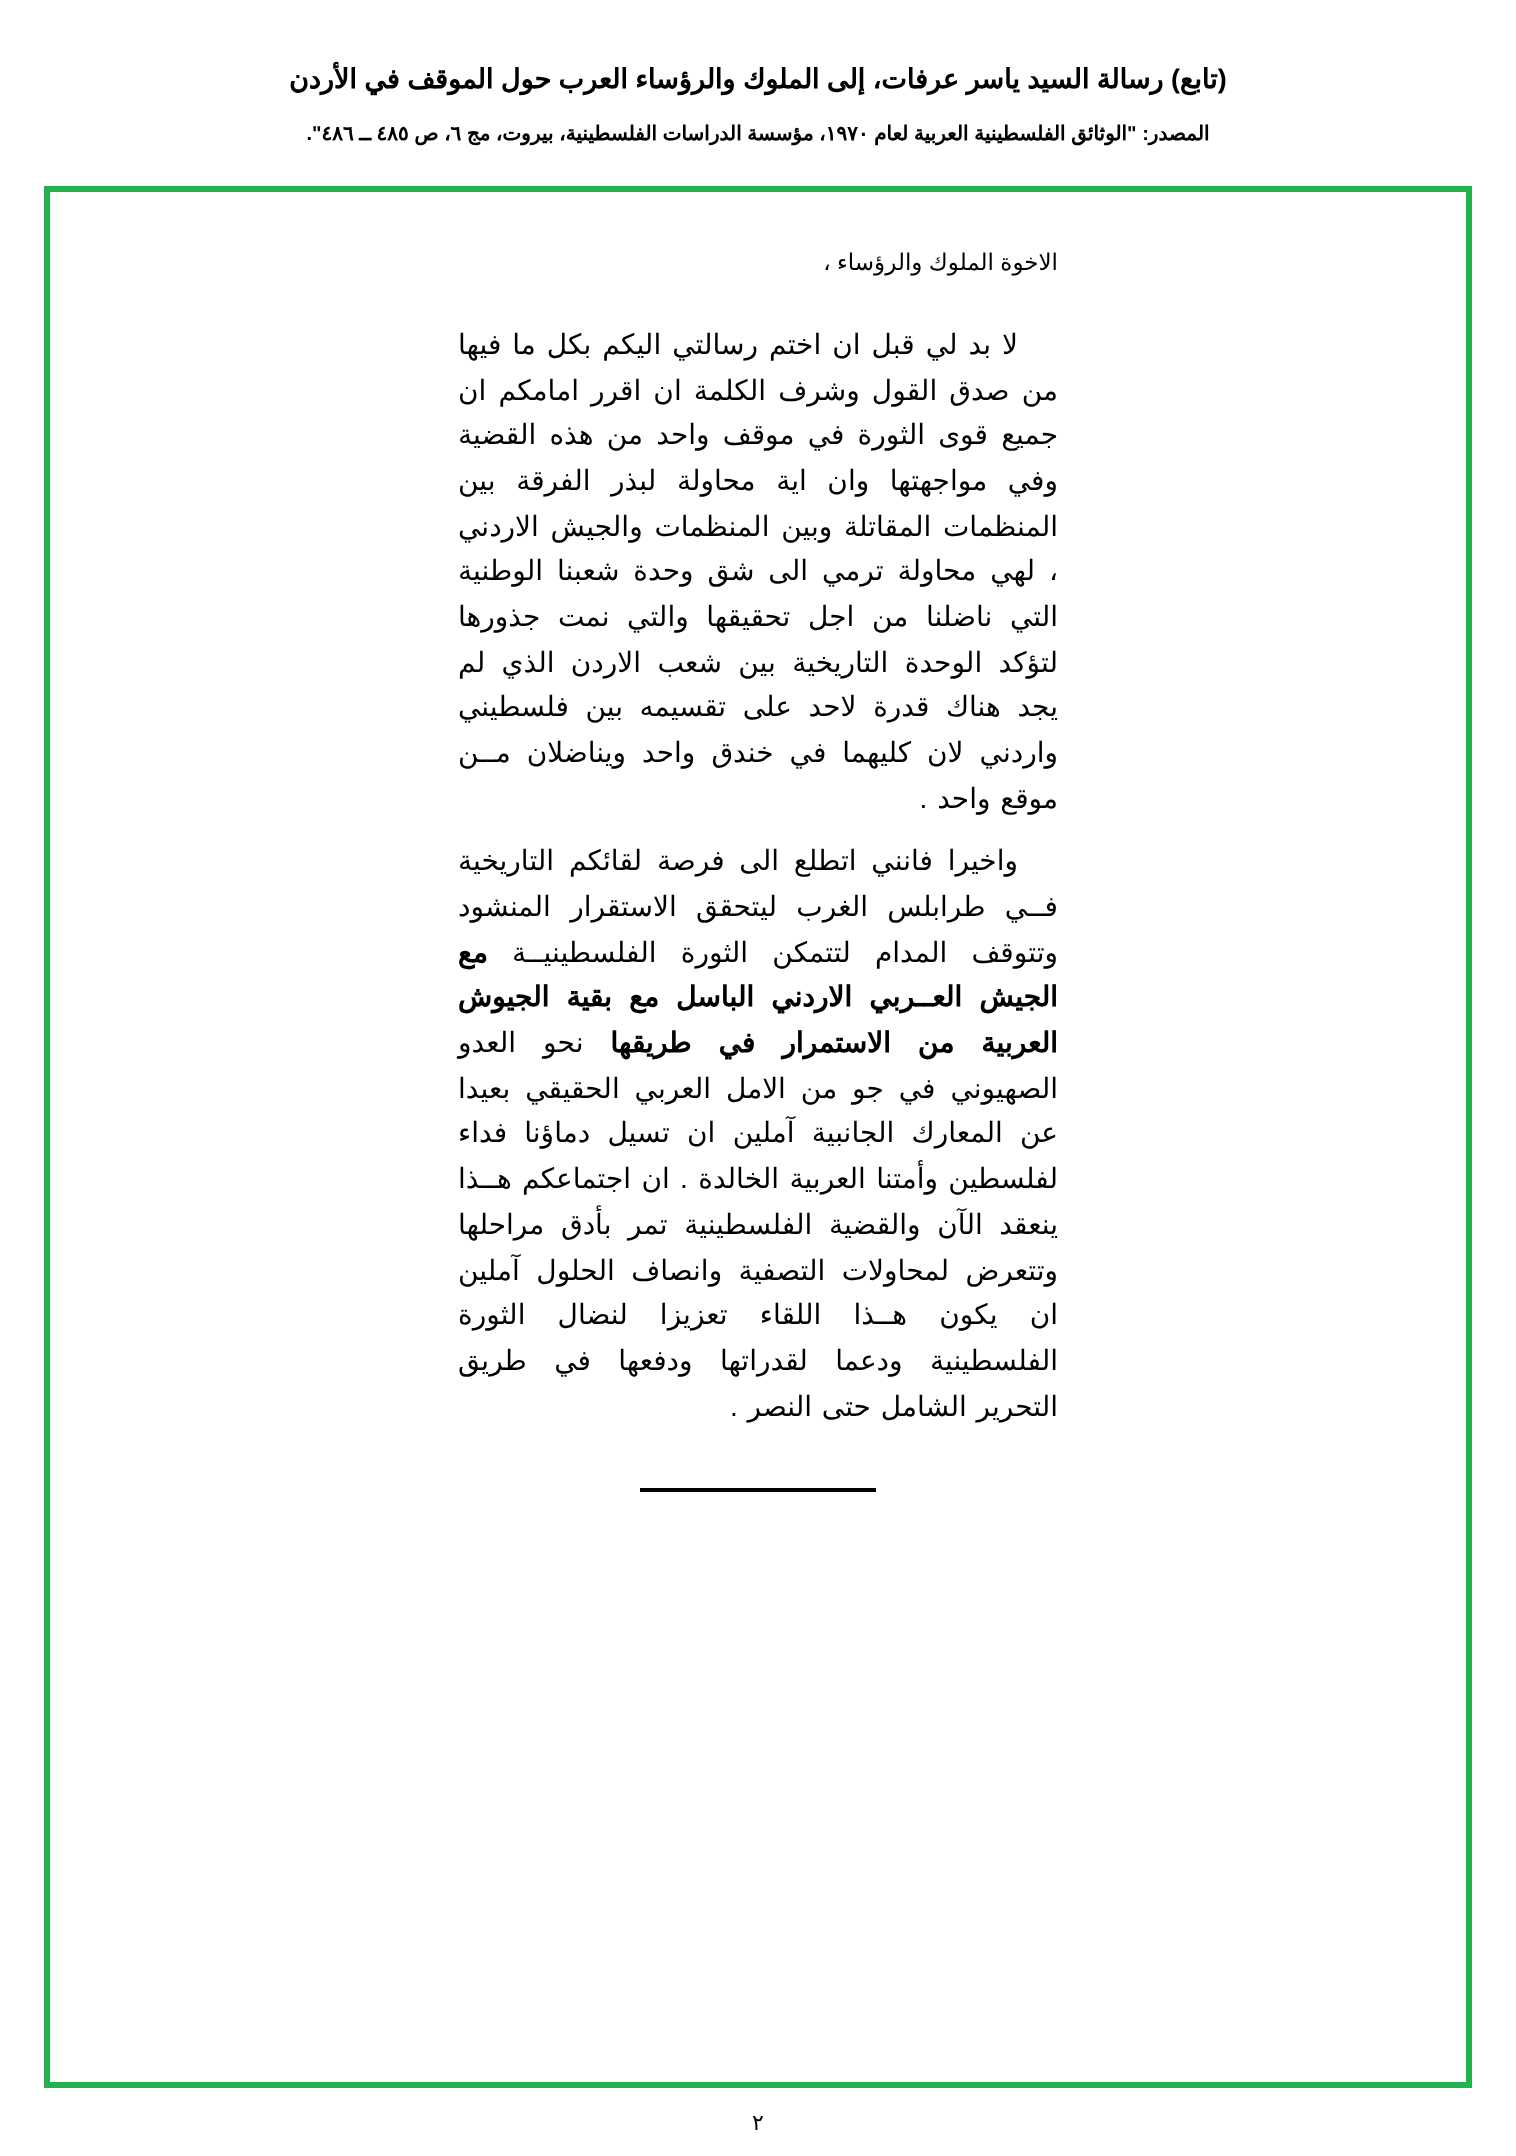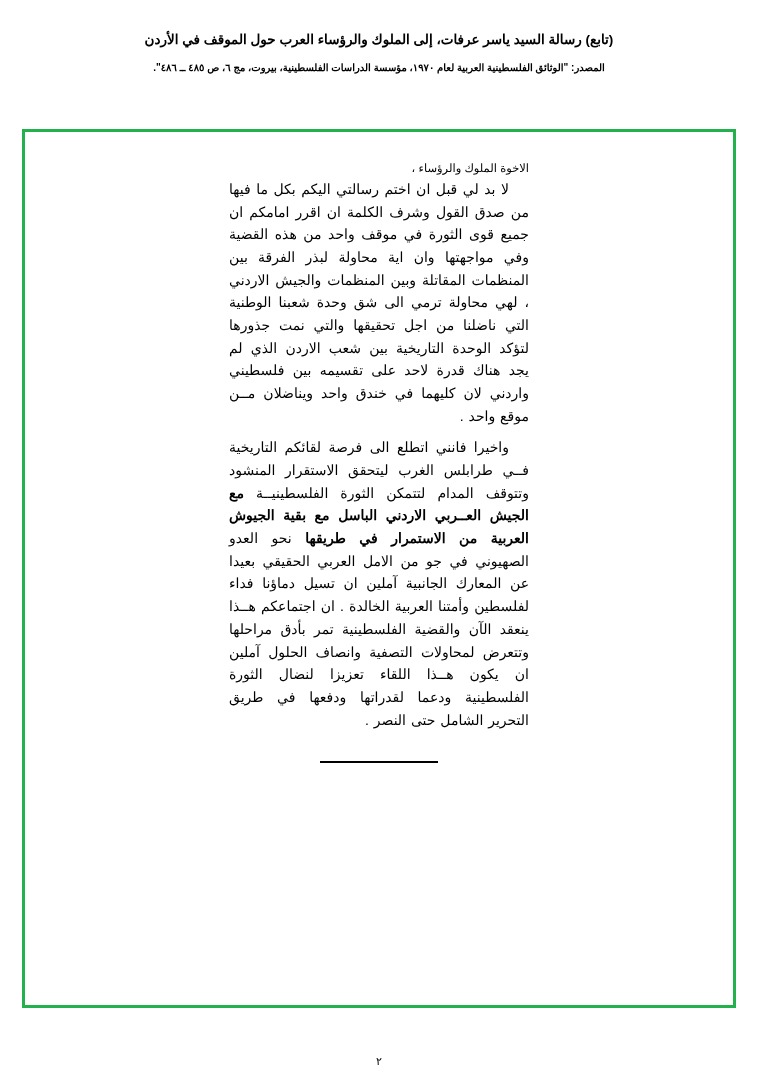--- a/index.html
+++ b/index.html
@@ -14,21 +14,20 @@
     font-family: "Liberation Sans", sans-serif;
     color: #000000;
     overflow: hidden;
   }
 
   .page {
     position: absolute;
     inset: 0;
     display: flex;
     flex-direction: column;
-    gap: 36px;
   }
 
   
   .header {
     padding: 30px 40px 0 40px;
     text-align: center;
   }
   .doc-title {
     font-size: 13.5px;
     font-weight: bold;
@@ -71,21 +70,21 @@
     width: 300px;
     margin: 0 auto;
     direction: rtl;
     text-align: justify;
     text-align-last: right;
   }
 
   .salutation {
     font-size: 11.5px;
     line-height: 1.55;
-    margin: 6px 0 0 0;
+    margin: 6px 0 19px 0;
     text-align: center;
     letter-spacing: 0.5px;
   }
 
   .para {
     font-size: 14px;
     line-height: 1.62;
     margin: 0 0 9px 0;
     text-indent: 20px;
     letter-spacing: 0.2px;

